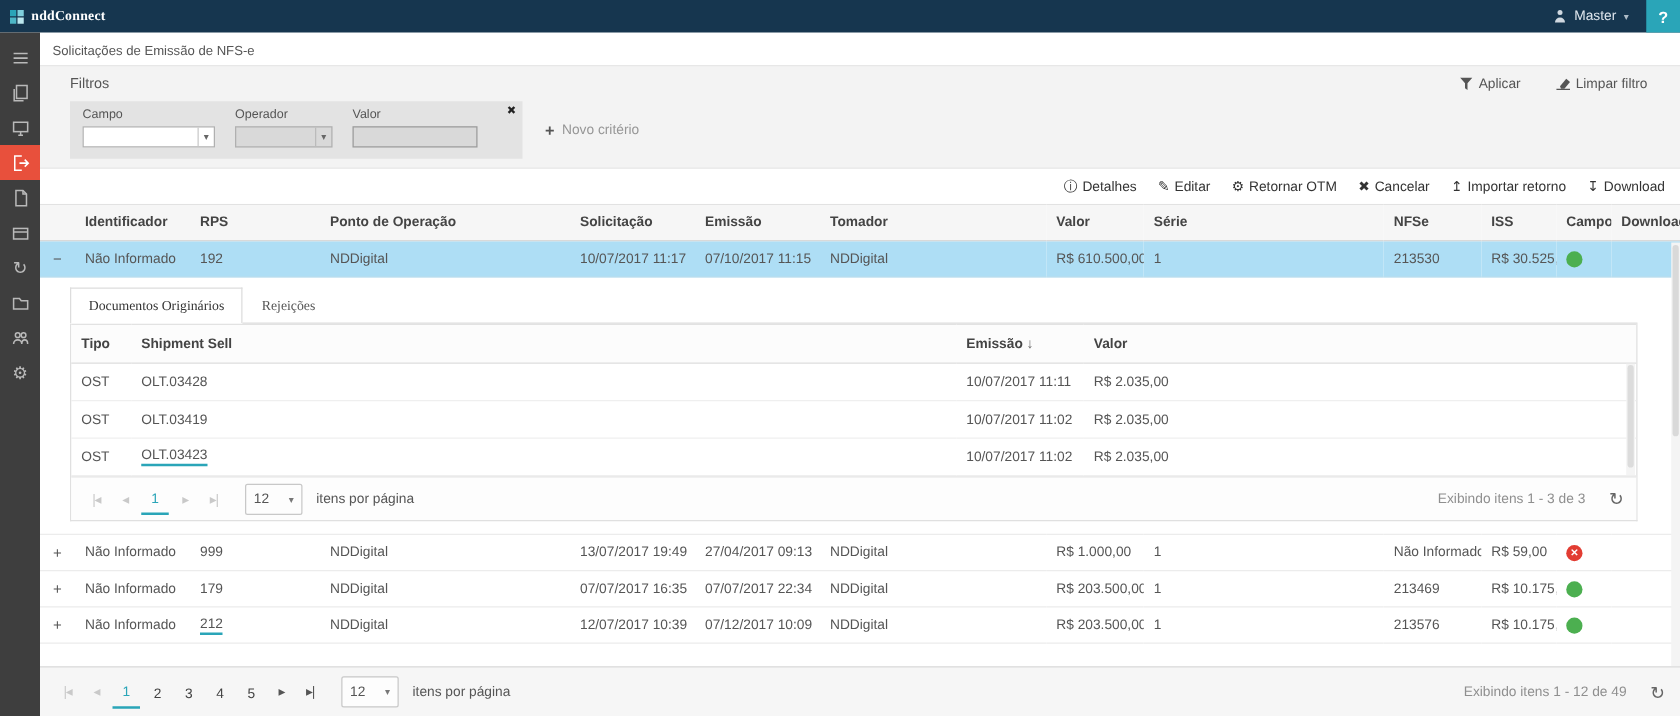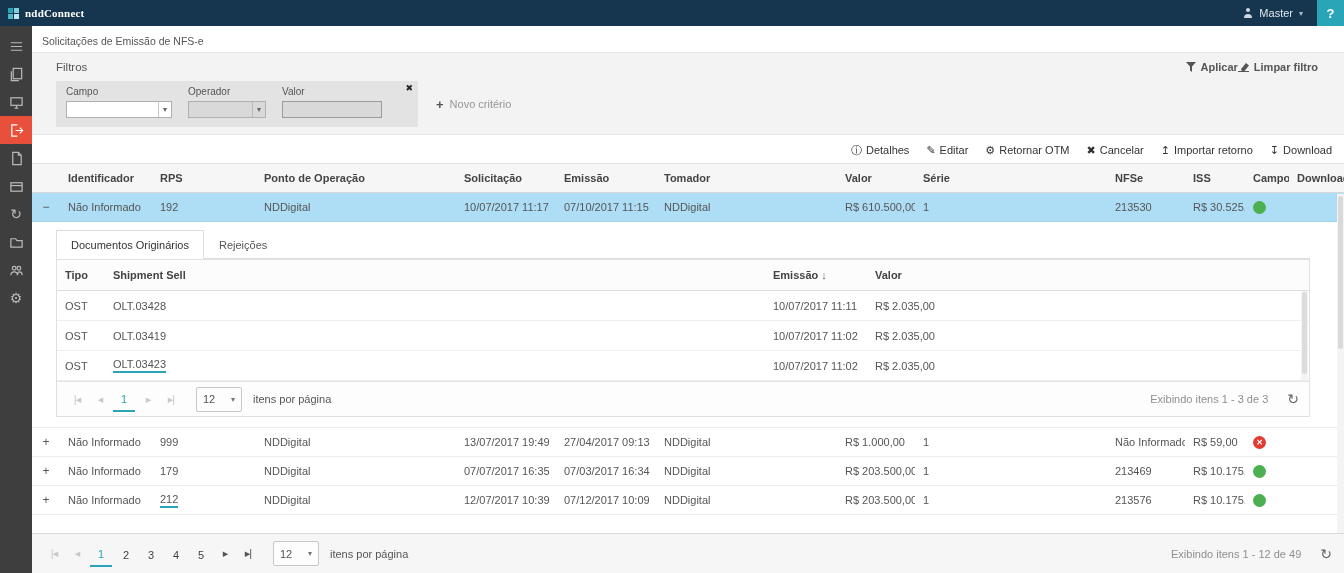--- a/index.html
+++ b/index.html
@@ -34,21 +34,21 @@
 
   
   .page-head { padding:6px 0 5px 10px; }
   .page-head h1 { font-size:20px; font-weight:400; color:#666; line-height:22px; }
   .subtitle { font-size:10.5px; color:#555; margin-top:3px; }
 
   
   .filters { background:#f3f3f3; border-top:1px solid #e7e7e7; border-bottom:1px solid #e7e7e7; padding:5px 24px 7px; }
   .filters-bar { display:flex; align-items:center; justify-content:space-between; height:18px; }
   .filters-title { font-size:11.5px; color:#555; }
-  .filters-actions { display:flex; gap:0; align-items:flex-end; padding-right:2px;font-weight:bold; }
+  .filters-actions { display:flex; gap:28px; align-items:flex-end; padding-right:2px; }
   .flink { display:flex; align-items:center; gap:5px; color:#555; cursor:pointer; text-decoration:none; }
   .criteria-row { display:flex; align-items:center; gap:18px; margin-top:5px; }
   .criteria-card { position:relative; background:#e3e3e3; padding:5px 28px 9px 10px; display:flex; gap:16px; width:362px; }
   .field { display:flex; flex-direction:column; gap:4px; }
   .field label { font-size:10px; color:#555; }
   .kselect { height:17px; background:#fff; border:1px solid #b0b0b0; display:flex; align-items:center; justify-content:flex-end; cursor:pointer; }
   .kselect .sc { font-size:8px; color:#666; padding:0 4px; border-left:1px solid #c9c9c9; line-height:15px; }
   .sel-campo { width:106px; }
   .sel-oper { width:78px; background:#d9d9d9; }
   .sel-oper .sc { border-left-color:#bbb; }
@@ -74,21 +74,21 @@
   .status-dot[data-status="red"] { background:#e23c32; }
   .status-dot[data-status="red"]::after { content:"✕"; position:absolute; top:50%; left:50%; transform:translate(-50%,-50%); color:#fff; font-size:8px; font-weight:bold; }
   .u { display:inline-block; padding-bottom:1px; border-bottom:2px solid #2aa5b8; }
 
   .grid-vscroll { position:absolute; top:31px; right:0; bottom:0; width:7px; background:#f4f4f4; }
   .grid-vscroll .thumb { width:5px; margin:2px auto 0; height:45%; background:#d9d9d9; border-radius:3px; }
 
   
   .detail-td { padding:0 34px 10px 24px !important; height:auto !important; background:#fff; }
   .tabs { display:flex; margin-top:8px; border-bottom:1px solid #ddd; }
-  .tab { padding:8px 14px 7px; color:#555; cursor:pointer; border:1px solid transparent; margin-bottom:-1px; }
+  .tab { padding:8px 14px 7px; color:#555; cursor:pointer; border:1px solid transparent; margin-bottom:-1px;font-family:Liberation Serif, serif; }
   .tab.active { background:#fff; border-color:#ddd; border-bottom-color:#fff; color:#333; }
   .dbody { position:relative; border:1px solid #e0e0e0; border-top:none; }
   table.dgrid { width:100%; border-collapse:collapse; table-layout:fixed; }
   .dgrid th { font-weight:bold; color:#444; text-align:left; padding:9px 8px; border-bottom:1px solid #ddd; background:#fcfcfc; font-size:11px; }
   .dgrid td { padding:0 8px; height:30px; border-bottom:1px solid #efefef; color:#555; }
   .sort-ic { color:#666; margin-left:3px; }
   .dgrid-vscroll { position:absolute; top:32px; right:1px; height:89px; width:7px; background:#f4f4f4; }
   .dgrid-vscroll .thumb { width:5px; margin:1px auto 0; height:92%; background:#dcdcdc; border-radius:3px; }
 
   
@@ -402,21 +402,21 @@
               <td>R$ 59,00</td>
               <td><span class="status-dot" data-status="red"></span></td>
               <td></td>
             </tr>
             <tr>
               <td class="expand-cell">+</td>
               <td>Não Informado</td>
               <td>179</td>
               <td>NDDigital</td>
               <td>07/07/2017 16:35</td>
-              <td>07/03/2017 16:34</td>
+              <td>07/07/2017 22:34</td>
               <td>NDDigital</td>
               <td>R$ 203.500,00</td>
               <td>1</td>
               <td>213469</td>
               <td>R$ 10.175,00</td>
               <td><span class="status-dot" data-status="green"></span></td>
               <td></td>
             </tr>
             <tr>
               <td class="expand-cell">+</td>

